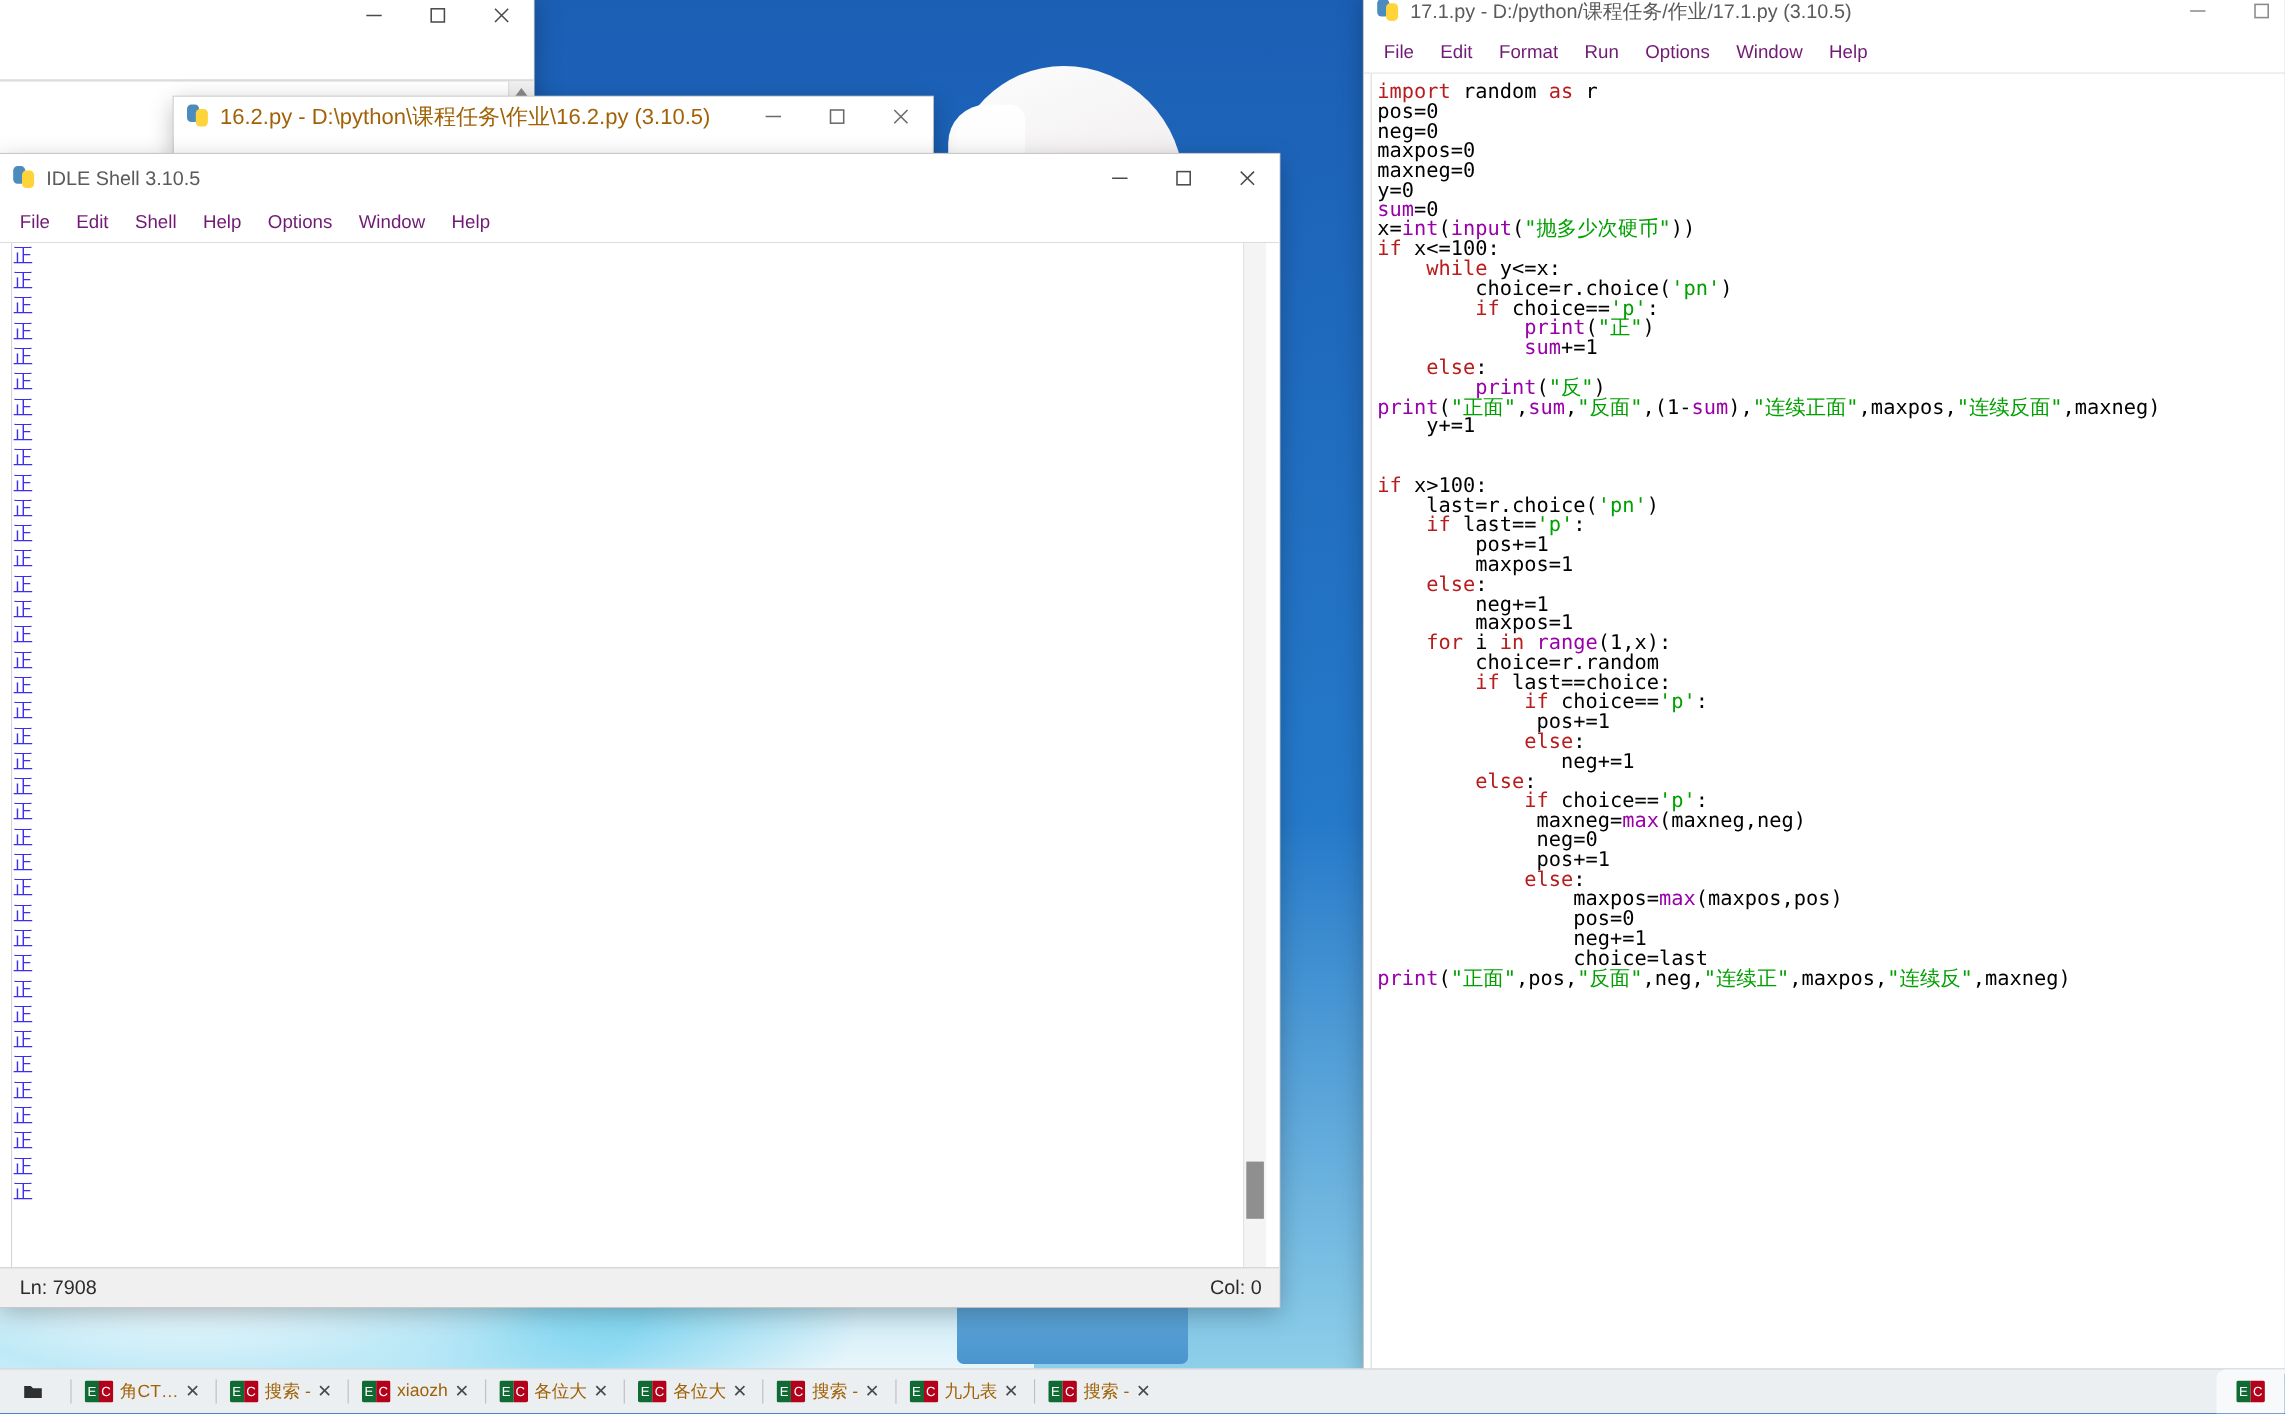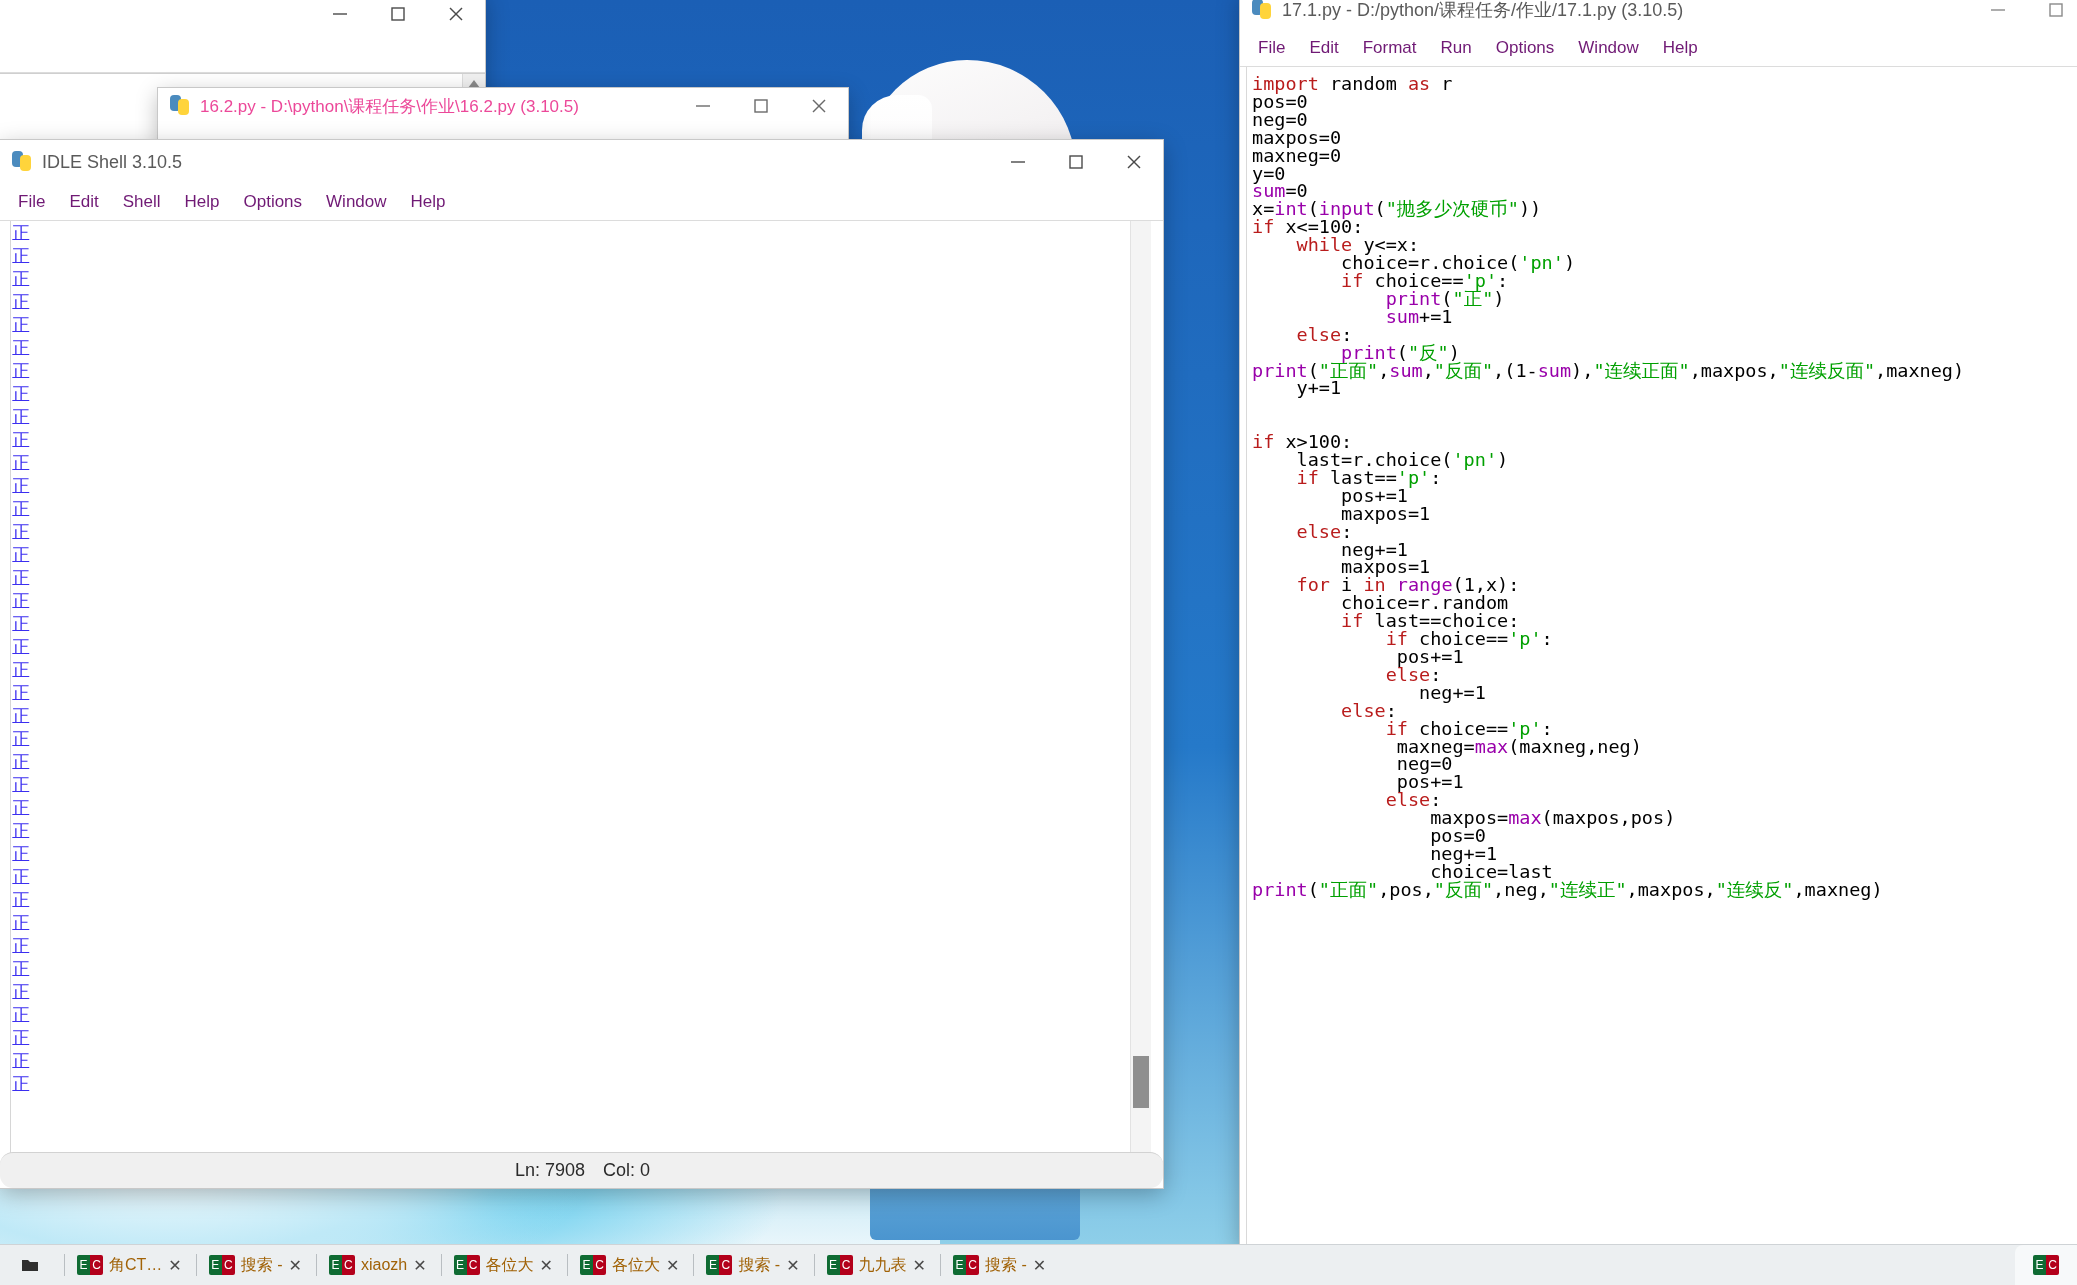--- a/index.html
+++ b/index.html
@@ -74,34 +74,34 @@
 
   
   #win-163{left:-250px;top:-8px;width:735px;height:150px;}
   #win-163 .codearea{position:relative;height:66px;background:#fff;border-top:1px solid #cfcfcf;}
   #win-163 .sb{position:absolute;right:0;top:0;width:22px;height:66px;background:#f0f0f0;border-left:1px solid #dcdcdc;}
   #win-163 .sb-up{position:absolute;left:5px;top:6px;width:0;height:0;border-left:6px solid transparent;border-right:6px solid transparent;border-bottom:8px solid #8a8a8a;}
 
   
   #win-162{left:158px;top:88px;width:690px;height:56px;}
   #win-162 .titlebar{height:36px;}
-  #win-162 .title-text{font-size:17px;color:#ec4899;}
+  #win-162 .title-text{font-size:20px;color:#a16207;}
   #win-162 .win-btns,#win-162 .win-btn{height:36px;}
 
   
   #win-shell{left:0px;top:140px;width:1163px;height:1048px;}
   #shell-body{position:relative;height:calc(100% - 44px - 36px - 35px);background:#ffffff;}
   #shell-text{position:absolute;left:12px;top:0;right:44px;bottom:0;overflow:hidden;
     font-family:"DejaVu Sans Mono",monospace;font-size:18px;line-height:23px;white-space:pre;}
   #shell-text .zheng{color:#3b2ef0;}
   #shell-left-rule{position:absolute;left:10px;top:0;bottom:0;width:1px;background:#d6d6d6;}
   #shell-scroll{position:absolute;right:12px;top:0;bottom:0;width:20px;background:#f4f4f4;border-left:1px solid #e2e2e2;}
   #shell-thumb{position:absolute;left:2px;width:16px;height:52px;background:#8f8f8f;bottom:46px;}
   #shell-status{position:absolute;left:0;right:0;bottom:0;height:35px;background:#f0f0f0;border-top:1px solid #d2d2d2;
-    display:flex;align-items:center;justify-content:center;padding-right:16px;font-size:18px;color:#2b2b2b;border-radius:13px;}
+    display:flex;align-items:center;justify-content:space-between;padding-right:16px;font-size:18px;color:#2b2b2b;}
   #shell-status span{margin-left:18px;}
 
   
   #win-171{left:1240px;top:-10px;width:845px;height:1258px;}
   #win-171 .titlebar{height:40px;}
   #ed-body{position:relative;height:calc(100% - 40px - 36px);background:#ffffff;overflow:hidden;}
   #ed-rule{position:absolute;left:6px;top:0;bottom:0;width:1px;background:#d9d9d9;}
   #ed-code{position:absolute;left:12px;top:8px;right:4px;
     font-family:"DejaVu Sans Mono",monospace;font-size:18.5px;line-height:17.9px;white-space:pre;color:#000;}
   #ed-code .kw{color:#b91c1c;}

